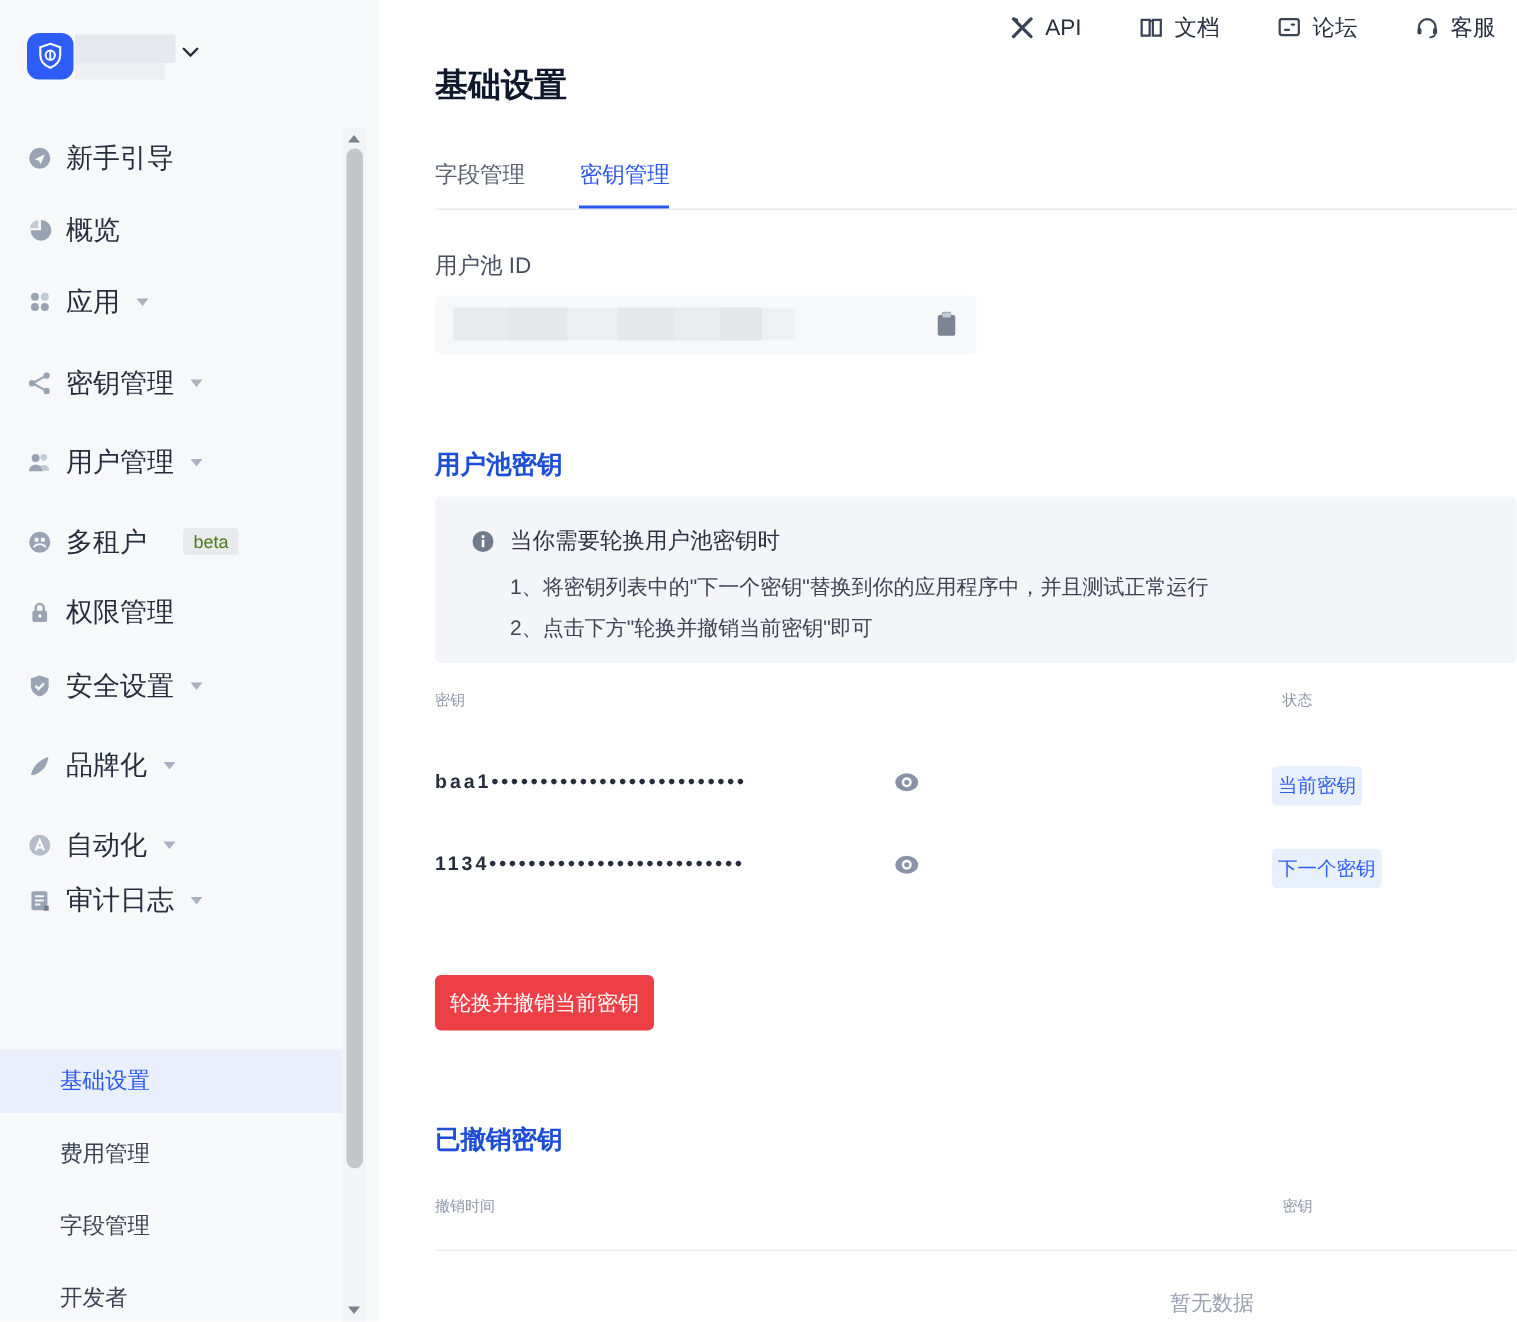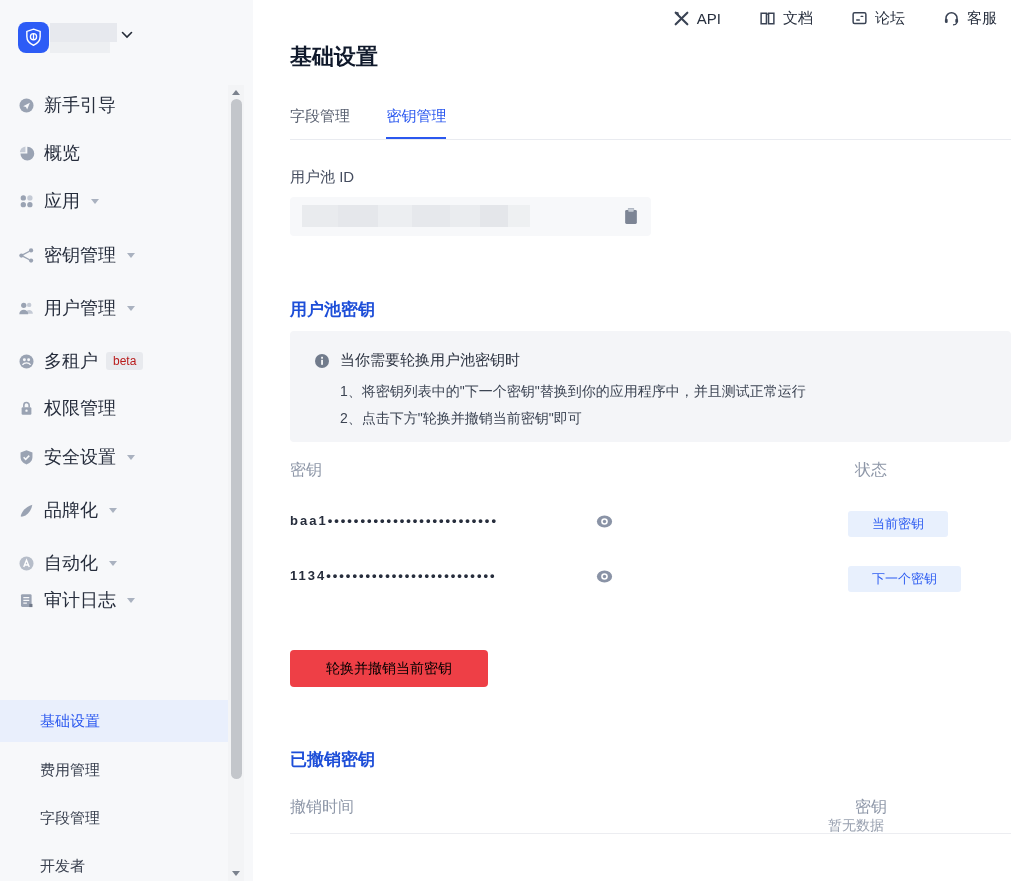--- a/index.html
+++ b/index.html
@@ -11,21 +11,21 @@
   .ws { position:absolute; left:0; top:0; width:253px; height:70px; }
   .ws-logo { position:absolute; left:18px; top:22px; width:31px; height:31px; border-radius:8px; background:#2d5cf6;
     display:flex; align-items:center; justify-content:center; }
   .ws-name-a { position:absolute; left:50px; top:23px; width:67px; height:19px; background:#e7e9ee; }
   .ws-name-b { position:absolute; left:50px; top:42px; width:60px; height:11px; background:#edeff2; }
   .ws-chev { position:absolute; left:121px; top:31px; }
   .nav-item { position:absolute; left:0; width:228px; height:24px; display:flex; align-items:center; cursor:pointer; }
   .nav-item .icn { margin-left:18px; }
   .nav-item .lbl { margin-left:9px; font-size:18px; color:#262d3c; }
   .nav-item.active .lbl { color:#2b58ef; }
-  .beta { margin-left:8px; background:#e8eaee; color:#b91c1c; font-size:12px; padding:2px 7px; border-radius:3px; }
+  .beta { margin-left:24px; background:#e8eaee; color:#4d7c0f; font-size:12px; padding:2px 7px; border-radius:3px; }
   .chev-d { width:0; height:0; border-left:4.5px solid transparent; border-right:4.5px solid transparent;
     border-top:5px solid #aab2c0; margin-left:11px; }
   .chev-u { width:0; height:0; border-left:4.5px solid transparent; border-right:4.5px solid transparent;
     border-bottom:5px solid #2b58ef; margin-left:11px; }
   .sub-item { position:absolute; left:0; width:229px; height:42px; line-height:42px; font-size:15px;
     color:#3a4150; padding-left:40px; cursor:pointer; }
   .sub-item.active { background:#e9effc; color:#2b58ef; }
 
   
   .sbar { position:absolute; left:228px; top:85px; width:16px; height:796px; background:#f3f4f6; }
@@ -49,31 +49,31 @@
   .mosaic { position:absolute; left:12px; top:8px; height:22px; display:flex; }
   .mosaic span { display:block; height:22px; }
   .copy-btn { position:absolute; right:12px; top:10px; cursor:pointer; }
 
   .sec-heading { position:absolute; left:37px; font-size:17px; font-weight:600; color:#1d4ed8; }
   .notice { position:absolute; left:37px; right:0; top:331px; height:111px; background:#f4f5f8; border-radius:4px; }
   .notice-title { position:absolute; left:24px; top:20px; display:flex; align-items:center; gap:10px;
     font-size:15px; color:#2b3240; }
   .notice-step { position:absolute; left:50px; font-size:14px; color:#3c4453; }
 
-  .th { position:absolute; font-size:16px; color:#8e97a8; }
+  .th { position:absolute; font-size:10px; color:#8e97a8; }
   .masked { position:absolute; left:37px; font-size:13px; font-weight:700; color:#262d3c; letter-spacing:2px; }
   .eye { position:absolute; left:343px; cursor:pointer; }
   .badge { position:absolute; left:595px; background:#e8f0fd; color:#2f5ef1; font-size:13px;
-    padding:4px 24px; border-radius:3px; }
-
-  .rotate-btn { position:absolute; left:37px; top:650px; height:37px; padding:0 36px; background:#ee3f46;
-    border:none; border-radius:4px; color:#000000; font-size:14px; cursor:pointer;
+    padding:4px 4px; border-radius:3px; }
+
+  .rotate-btn { position:absolute; left:37px; top:650px; height:37px; padding:0 10px; background:#ee3f46;
+    border:none; border-radius:4px; color:#ffffff; font-size:14px; cursor:pointer;
     font-family:"Liberation Sans","DejaVu Sans",sans-serif; }
   .divider { position:absolute; left:37px; right:0; top:833px; border-top:1px solid #ecedf1; }
-  .empty { position:absolute; left:527px; top:817px; width:104px; text-align:right; font-size:14px; color:#99a1b0; }
+  .empty { position:absolute; left:527px; top:860px; width:104px; text-align:left; font-size:14px; color:#99a1b0; }
 
   .icn { flex:none; }
 </style>
 </head>
 <body>
 
 <div class="sidebar">
 
   <div class="ws">
     <div class="ws-logo">

